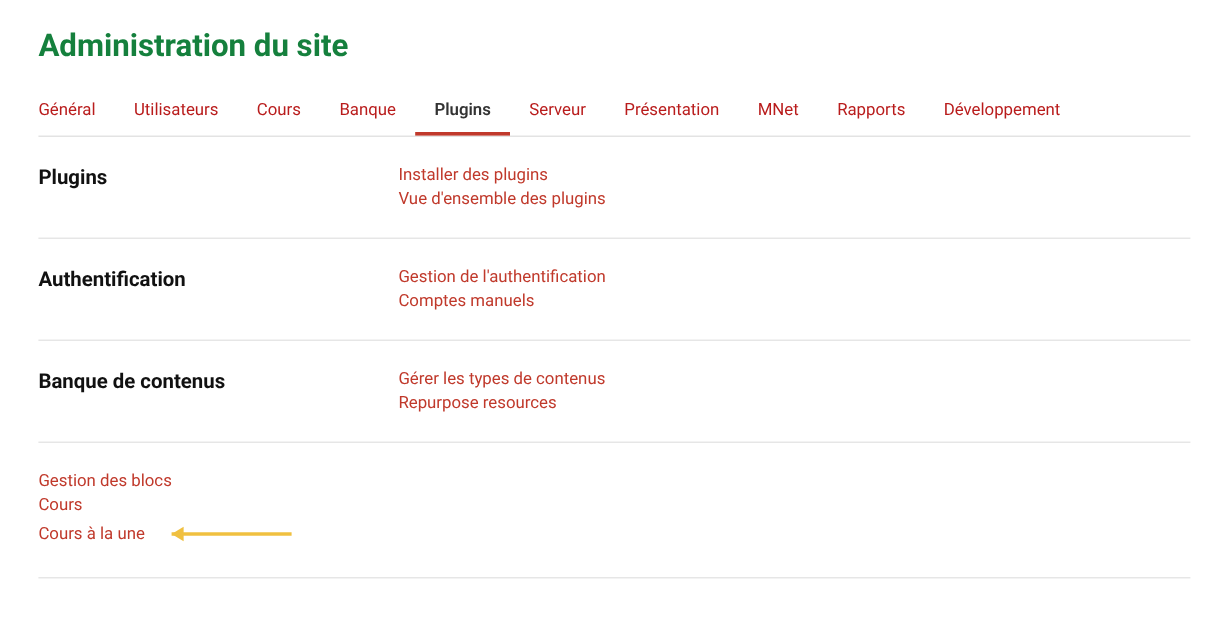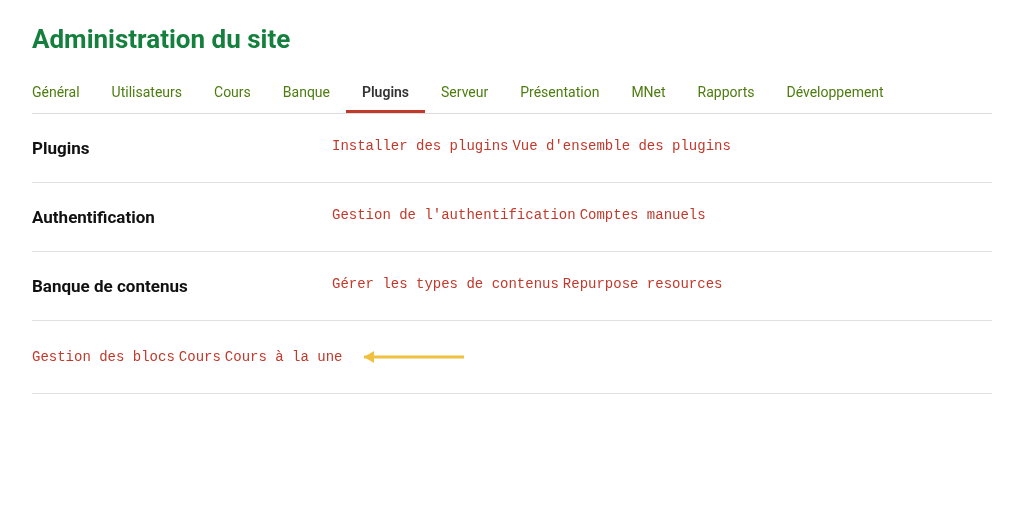--- a/index.html
+++ b/index.html
@@ -32,21 +32,21 @@
       display: flex;
       flex-direction: row;
       border-bottom: 1px solid #ddd;
       margin-bottom: 0;
       gap: 0;
     }
 
     .nav-tab {
       padding: 10px 16px;
       cursor: pointer;
-      color: #4d7c0f;
+      color: #b91c1c;
       font-size: 14px;
       text-decoration: none;
       border-bottom: 3px solid transparent;
       white-space: nowrap;
     }
 
     .nav-tab:first-child {
       padding-left: 0;
     }
 
@@ -75,23 +75,22 @@
     .section-title {
       font-size: 17px;
       font-weight: 700;
       color: #111;
       width: 300px;
       flex-shrink: 0;
     }
 
     .section-links {
       display: flex;
-      flex-direction: row;
+      flex-direction: column;
       gap: 4px;
-      font-family: Liberation Mono, monospace;
     }
 
     .section-link {
       color: #c0392b;
       text-decoration: none;
       font-size: 14px;
       cursor: pointer;
     }
 
     .arrow-container {

